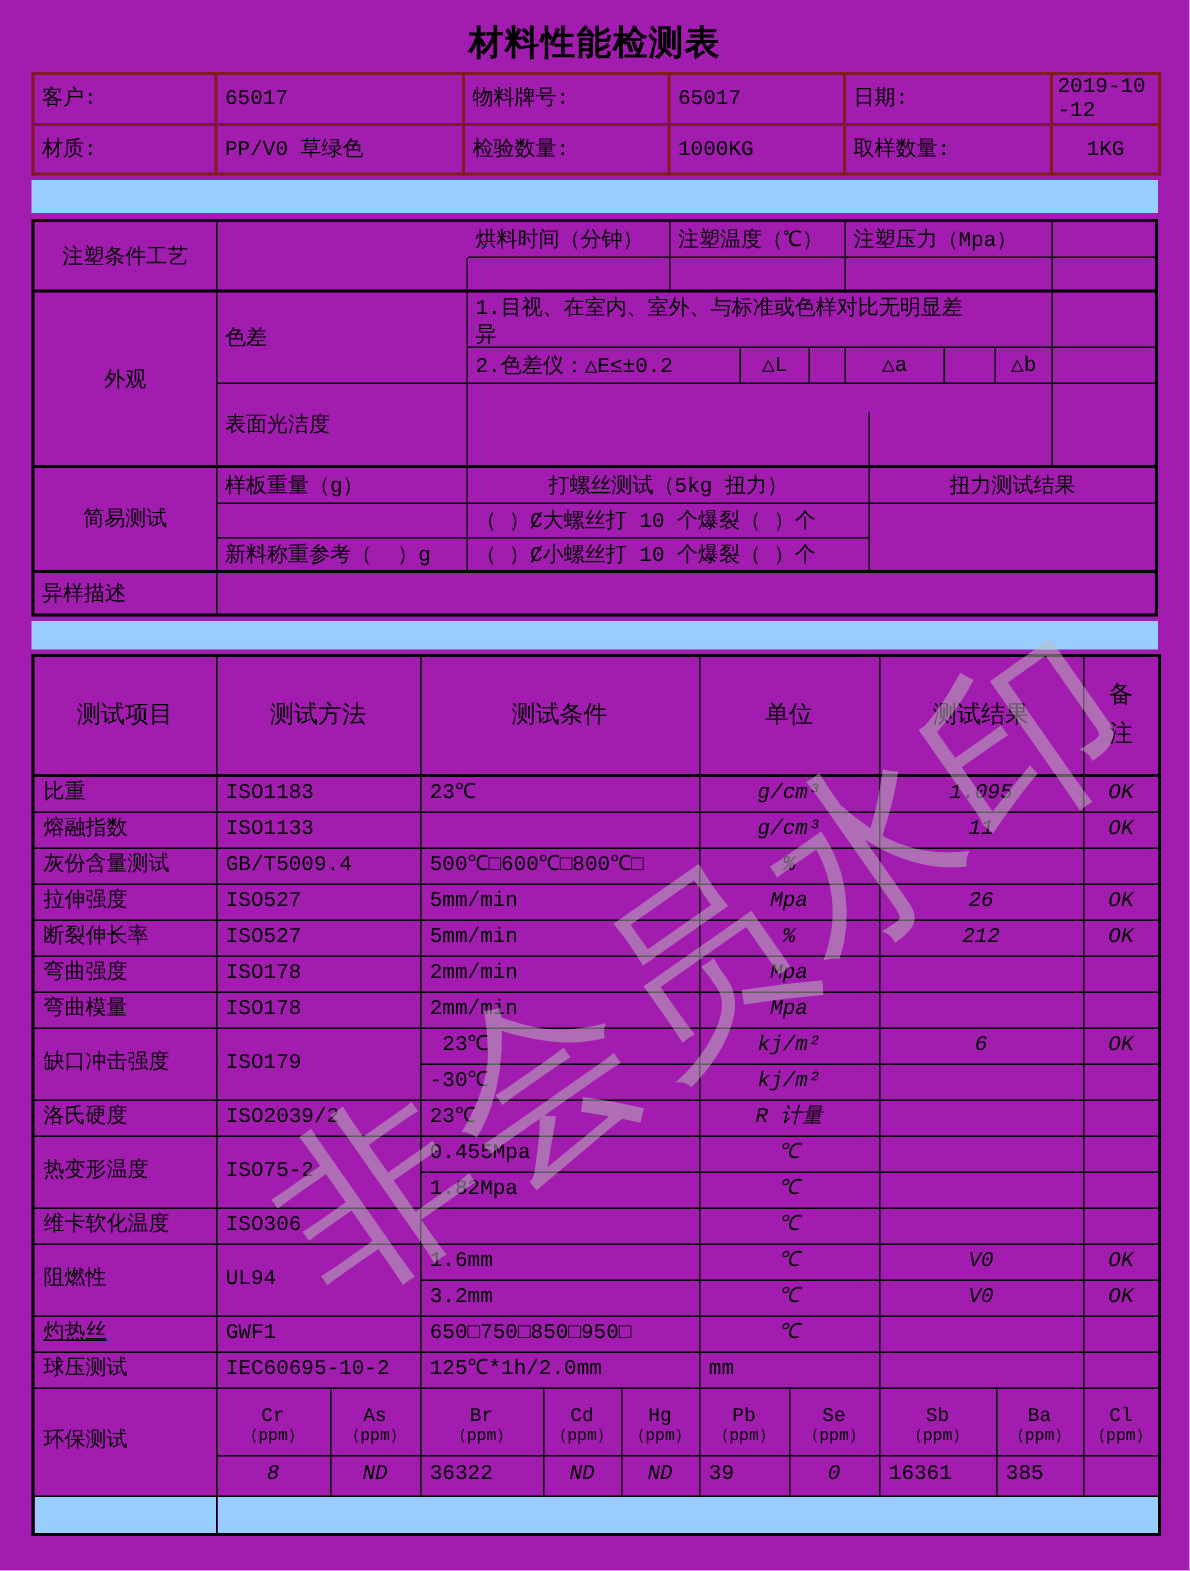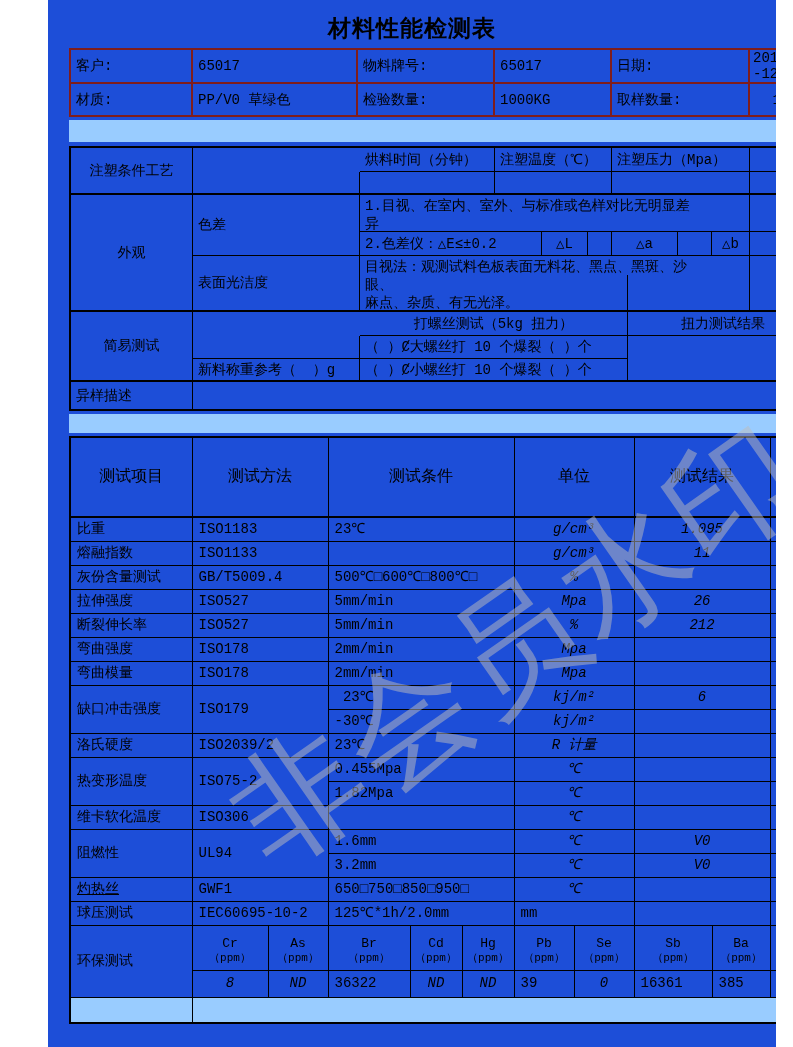--- a/index.html
+++ b/index.html
@@ -1,21 +1,20 @@
 <!DOCTYPE html>
 <html><head>
 <meta charset="utf-8">
 <style>
   * { box-sizing: border-box; margin: 0; padding: 0; }
   html,body { background:#fff; }
   .page{
-    position:relative; width:728px; height:1047px; background:#1d4ed8;
+    position:relative; width:793px; height:1047px; background:#a21caf;
     font-family:"Liberation Mono","DejaVu Sans Mono",monospace; color:#000;
     overflow:hidden;
-    margin-left:48px;
   }
   .title{
     position:absolute; top:13px; left:0; width:100%; text-align:center;
     font-size:23px; font-weight:700; letter-spacing:1px;
   }
   table{ border-collapse:collapse; table-layout:fixed; }
   
   .t1{ position:absolute; top:48px; left:21px; width:751px; }
   .t1 td{ border:2px solid #7f1d1d; height:33px; font-size:14px; padding:0 5px;
           overflow:hidden; white-space:pre-wrap; line-height:16px; }
@@ -122,26 +121,25 @@
 异</div>
     <div class="c nr" style="grid-area:3/11/4/12"></div>
     <div class="c" style="grid-area:4/3/5/5">2.色差仪：△E≤±0.2</div>
     <div class="c ctr2" style="grid-area:4/5/5/6">△L</div>
     <div class="c" style="grid-area:4/6/5/7"></div>
     <div class="c ctr2" style="grid-area:4/7/5/9">△a</div>
     <div class="c" style="grid-area:4/9/5/10"></div>
     <div class="c ctr2" style="grid-area:4/10/5/11">△b</div>
     <div class="c nr" style="grid-area:4/11/5/12"></div>
     <div class="c bb2" style="grid-area:5/2/6/3">表面光洁度</div>
-    <div class="c pre bb2" style="grid-area:5/3/6/11"><span>目视法：观测试料色板表面无料花、黑点、黑斑、沙
-眼、
-麻点、杂质、有无光泽。</span><i class="vseg"></i></div>
+    <div class="c pre bb2" style="grid-area:5/3/6/11"><i class="vseg"></i></div>
     <div class="c nr bb2" style="grid-area:5/11/6/12"></div>
 
     <div class="c lab bb2" style="grid-area:6/1/9/2">简易测试</div>
+    <div class="c" style="grid-area:6/2/7/3">样板重量（g）</div>
     <div class="c ctr2" style="grid-area:6/3/7/8">打螺丝测试（5kg 扭力）</div>
     <div class="c nr ctr2" style="grid-area:6/8/7/12">扭力测试结果</div>
     <div class="c" style="grid-area:7/2/8/3"></div>
     <div class="c" style="grid-area:7/3/8/8">（ ）Ȼ大螺丝打 10 个爆裂（ ）个</div>
     <div class="c nr bb2" style="grid-area:7/8/9/12"></div>
     <div class="c bb2" style="grid-area:8/2/9/3">新料称重参考（  ）g</div>
     <div class="c bb2" style="grid-area:8/3/9/8">（ ）Ȼ小螺丝打 10 个爆裂（ ）个</div>
 
     <div class="c nb" style="grid-area:9/1/10/2">异样描述</div>
     <div class="c nr nb" style="grid-area:9/2/10/12"></div>

